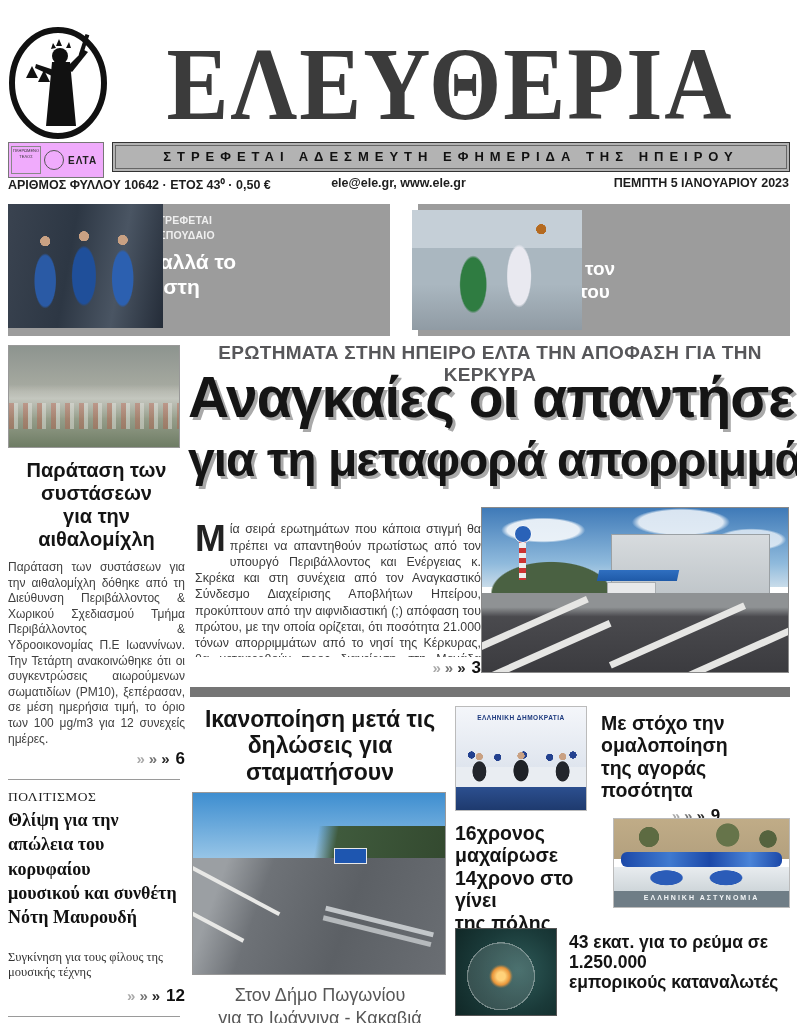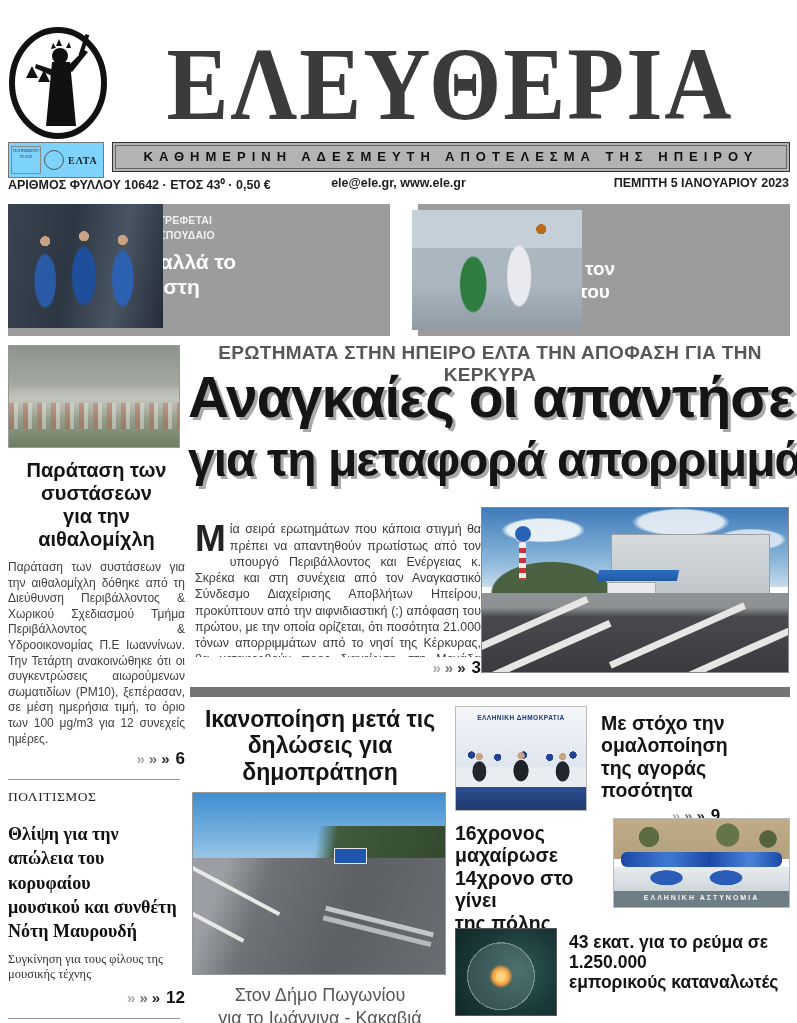--- a/index.html
+++ b/index.html
@@ -1,21 +1,21 @@
 <!DOCTYPE html>
 <html><head>
 <meta charset="utf-8">
 <style>
   * { margin:0; padding:0; box-sizing:border-box; }
   body { background:#fff; font-family:"Liberation Sans", sans-serif; }
   .page { position:relative; width:797px; height:1023px; background:#fff; overflow:hidden; margin:0 auto; }
 
   
   .logo { position:absolute; left:8px; top:26px; width:100px; height:114px; }
-  .stamp { position:absolute; left:8px; top:142px; width:96px; height:36px; border:1px solid #777; display:flex; align-items:center; background:#7dd3fc;font-family:Liberation Serif, serif; }
+  .stamp { position:absolute; left:8px; top:142px; width:96px; height:36px; border:1px solid #777; display:flex; align-items:center; background:#f0abfc; }
   .stamp-box { width:30px; height:28px; margin-left:2px; border:1px solid #888; font-size:4px; line-height:1.4; text-align:center; color:#333; padding-top:1px; overflow:hidden; }
   .stamp-circle { width:20px; height:20px; border:1px solid #555; border-radius:50%; margin-left:3px; }
   .stamp-elta { font-size:10px; font-weight:bold; color:#222; margin-left:4px; letter-spacing:1px; }
   .mast-title { position:absolute; left:110px; top:18px; width:680px; height:120px; font-family:"Liberation Serif", serif; font-weight:bold; font-size:93px; color:#3b3b3b; text-align:center; letter-spacing:2px; line-height:118px; transform:scaleY(1.12); transform-origin:top center; white-space:nowrap; }
   .mast-sub { position:absolute; left:112px; top:142px; width:678px; height:30px; background:#b3b3b3; border:1px solid #333; box-shadow:inset 0 0 0 2px #b3b3b3, inset 0 0 0 3px #666; text-align:center; line-height:28px; font-size:13px; font-weight:bold; color:#111; letter-spacing:6px; white-space:nowrap; overflow:hidden; }
   .infoline { position:absolute; left:0; top:176px; width:797px; height:18px; font-size:12.5px; font-weight:bold; color:#1d1d1d; }
   .info-left { position:absolute; left:8px;text-align:right; }
   .info-center { position:absolute; left:0; width:100%; text-align:center; }
   .info-right { position:absolute; right:8px; }
 
@@ -138,22 +138,22 @@
     repeating-linear-gradient(90deg, rgba(190,80,60,.35) 0 5px, rgba(230,230,225,.45) 5px 9px, transparent 9px 14px); }
 
   
   .sidebar { position:absolute; left:8px; top:345px; width:177px; }
   .sb-photo { width:172px; border:1px solid #999; }
   .sb-h { margin-top:11px; font-size:20px; font-weight:bold; color:#141414; text-align:center; line-height:1.15; white-space:pre-line; }
   .sb-body { margin-top:9px; font-size:12px; line-height:1.3; color:#3f3f3f; text-align:justify; white-space:pre-line; }
   .sb-pref { text-align:right; margin-top:2px; }
   .sb-rule { border:none; border-top:1px solid #9a9a9a; margin:10px 0 9px 0; width:172px; }
   .cult-label { font-family:"Liberation Serif", serif; font-size:13.5px; color:#222; letter-spacing:.5px; }
-  .cult-h { font-family:"Liberation Serif", serif; font-size:18px; font-weight:bold; color:#111; line-height:1.35; margin-top:17px; white-space:pre-line; }
-  .cult-sub { font-family:"Liberation Serif", serif; font-size:12.5px; color:#333; margin-top:8px; }
+  .cult-h { font-family:"Liberation Serif", serif; font-size:18px; font-weight:bold; color:#111; line-height:1.35; margin-top:3px; white-space:pre-line; }
+  .cult-sub { font-family:"Liberation Serif", serif; font-size:12.5px; color:#333; margin-top:20px; }
   .cult-pref { text-align:right; margin-top:6px; }
 
   
   .mid { position:absolute; left:192px; top:706px; width:256px; }
   .mid-h { font-size:23px; font-weight:bold; color:#141414; text-align:center; line-height:1.15; white-space:pre-line; }
   .mid-photo { margin-top:7px; width:254px; height:183px; border:1px solid #999; }
   .mid-cap { margin-top:9px; font-size:18px; color:#575757; text-align:center; line-height:1.25; white-space:pre-line; }
 
   
   .rart { position:absolute; left:455px; width:335px; }
@@ -191,21 +191,21 @@
         <path d="M36 44 l-6 12 h12 z"></path>
       </g>
     </svg>
   </div>
   <div class="stamp">
     <div class="stamp-box">ΠΛΗΡΩΜΕΝΟ ΤΕΛΟΣ</div>
     <div class="stamp-circle"></div>
     <div class="stamp-elta">ΕΛΤΑ</div>
   </div>
   <div class="mast-title">ΕΛΕΥΘΕΡΙΑ</div>
-  <div class="mast-sub">ΚΑΘΗΜΕΡΙΝΗ ΑΔΕΣΜΕΥΤΗ ΑΠΟΤΕΛΕΣΜΑ ΤΗΣ ΗΠΕΙΡΟΥ</div>
+  <div class="mast-sub">ΣΤΡΕΦΕΤΑΙ ΑΔΕΣΜΕΥΤΗ ΕΦΗΜΕΡΙΔΑ ΤΗΣ ΗΠΕΙΡΟΥ</div>
   <div class="infoline">
     <span class="info-left">ΑΡΙΘΜΟΣ ΦΥΛΛΟΥ 10642 · ΕΤΟΣ 43⁰ · 0,50 €</span>
     <span class="info-center">ele@ele.gr, www.ele.gr</span>
     <span class="info-right">ΠΕΜΠΤΗ 5 ΙΑΝΟΥΑΡΙΟΥ 2023</span>
   </div>
 
   <div class="promo promo-l">
     <div class="kicker pl-kicker">ΣΤΟ ΕΠΟΜΕΝΟ ΠΑΙΧΝΙΔΙ ΣΤΡΕΦΕΤΑΙ ΓΡΗΓΟΡΑ Ο ΠΑΣ ΜΕΤΑ ΤΟ ΣΠΟΥΔΑΙΟ ΑΠΟΤΕΛΕΣΜΑ ΜΕ ΤΗΝ ΑΕΚ</div>
     <div class="head pl-head" style="white-space:pre-line;">Δίκαια η νίκη, αλλά το
 βλέμμα πλέον στη Λιβαδειά</div>
@@ -270,21 +270,21 @@
     <div class="pref pref-dark cult-pref">
       <span class="c c3">»</span><span class="c c2">»</span><span class="c c1">»</span><span class="pnum">12</span>
     </div>
     <hr class="sb-rule">
     <div class="photo ph-fields sb-photo" style="height:112px;"></div>
 
   </div>
 
   <div class="mid">
     <div class="mid-h">Ικανοποίηση μετά τις
-δηλώσεις για δημοπράτηση</div>
+δηλώσεις για σταματήσουν</div>
     <div class="photo mid-photo">
       <div class="hw-sky"></div>
       <div class="hw-hill"></div>
       <div class="hw-road"></div>
       <div class="hw-lane hl1"></div>
       <div class="hw-lane hl2"></div>
       <div class="hw-rail"></div>
       <div class="hw-sign"></div>
     </div>
     <div class="mid-cap">Στον Δήμο Πωγωνίου

